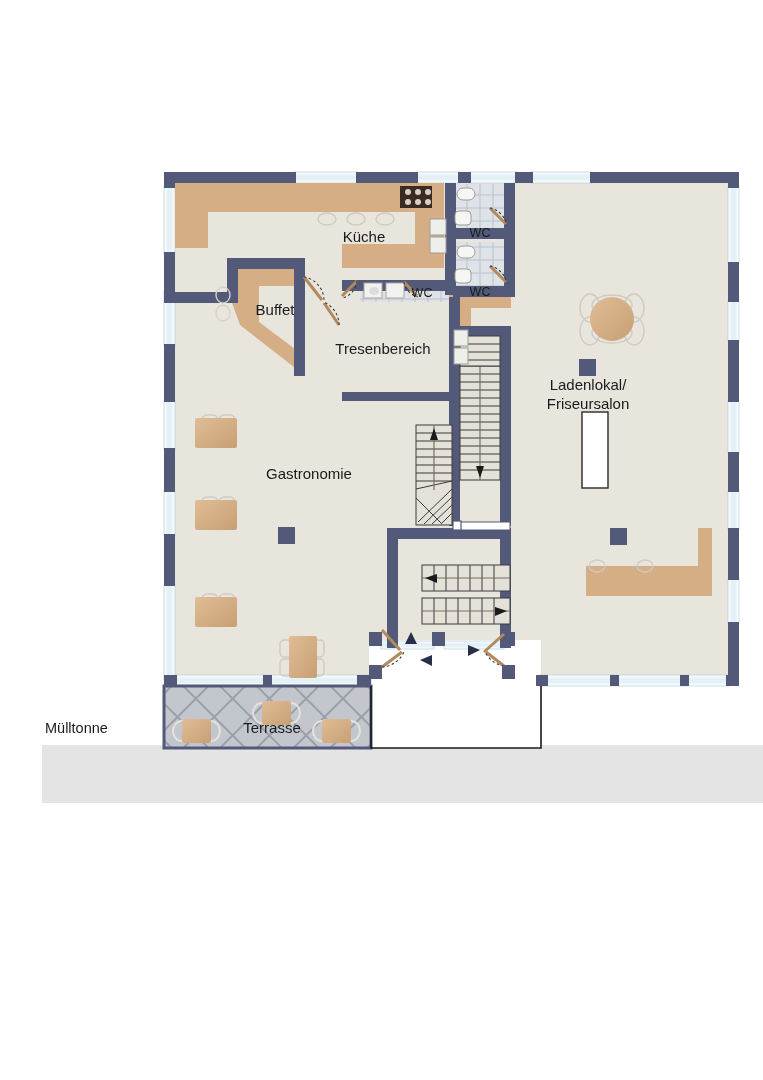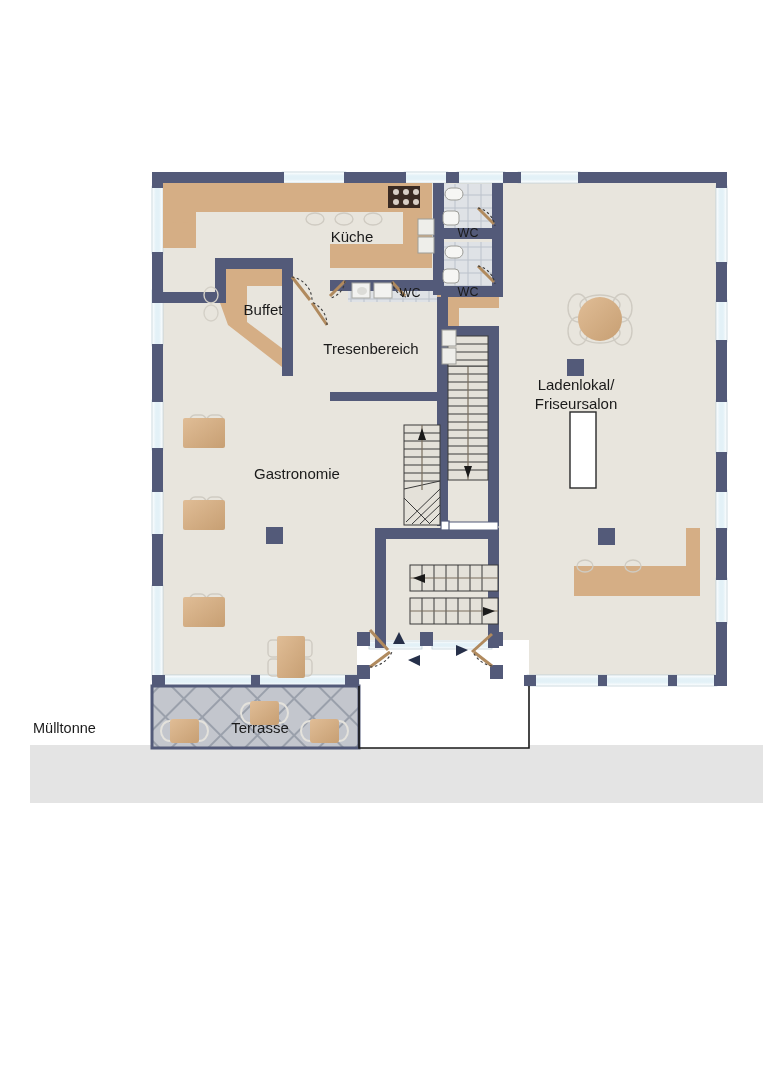--- a/index.html
+++ b/index.html
@@ -10,21 +10,21 @@
   }
   body {
     width: 763px;
     height: 1080px;
     position: relative;
     font-family: "Liberation Sans", sans-serif;
     overflow: hidden;
   }
   #plan-root {
     position: absolute;
-    left: 0; top: 0;
+    left: 12px; top: 0;
     width: 626px;
     height: 1080px;
   }
   svg.plan {
     display: block;
     width: 763px;
     height: 1080px;
   }
   .room-label {
     font-family: "Liberation Sans", sans-serif;

